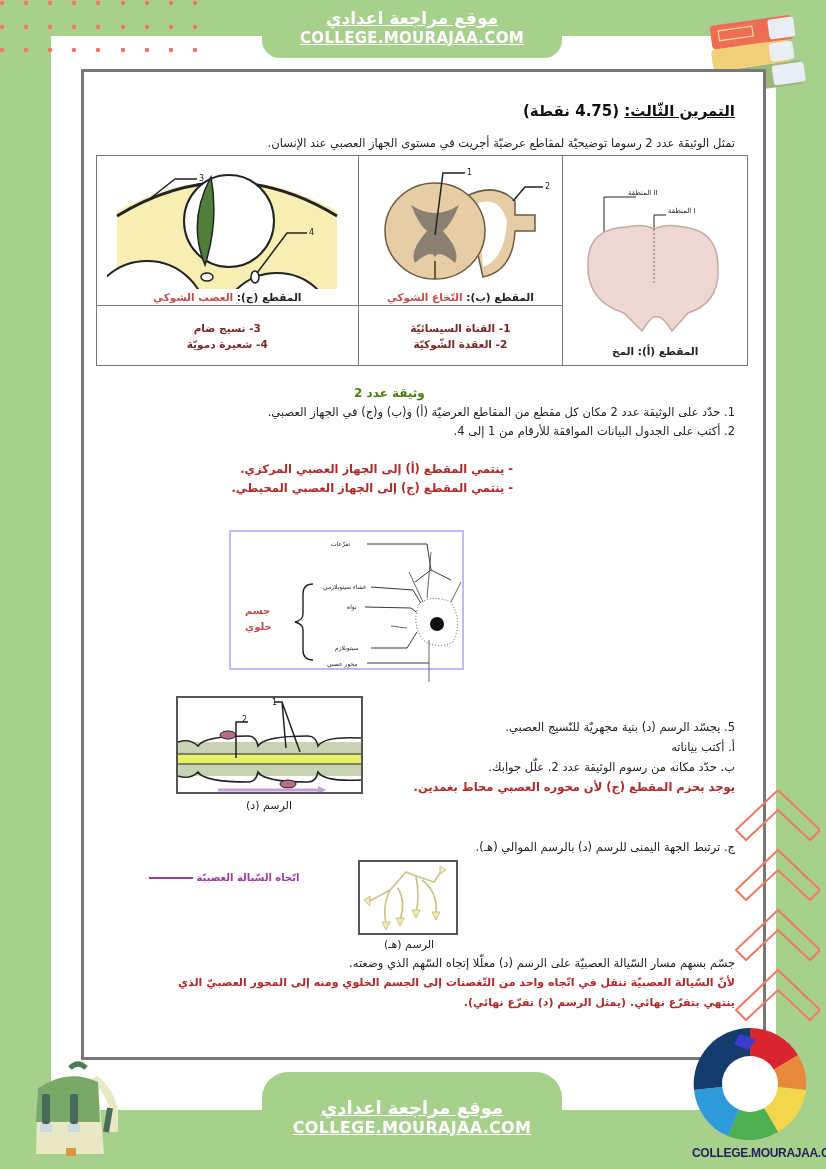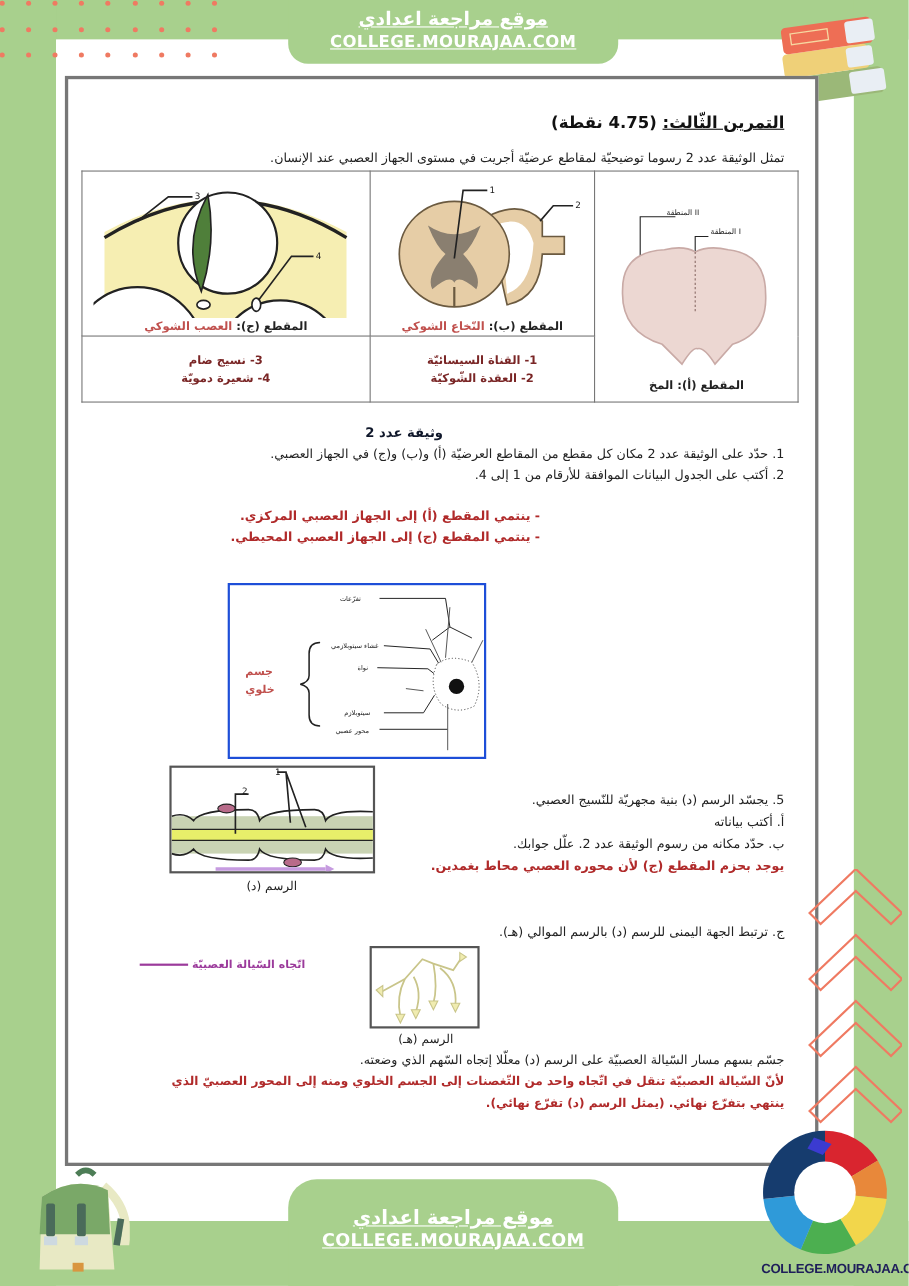--- a/index.html
+++ b/index.html
@@ -17,37 +17,37 @@
 
   .banner { position: absolute; background: #a8d08d; color: #ffffff; text-align: center; font-weight: bold; }
   .banner-top { left: 262px; top: 0; width: 300px; height: 58px; border-radius: 0 0 18px 18px; padding-top: 8px; }
   .banner-bottom { left: 262px; top: 1072px; width: 300px; height: 97px; border-radius: 26px 26px 0 0; padding-top: 26px; }
   .banner .ar { font-size: 17px; direction: rtl; text-decoration: underline; line-height: 20px; }
   .banner .en { font-size: 15px; text-decoration: underline; line-height: 20px; letter-spacing: 0.3px; }
   .banner-bottom .ar { font-size: 18px; }
   .banner-bottom .en { font-size: 16px; }
 
   
-  .page { position: absolute; left: 59px; top: 69px; width: 685px; height: 991px; border: 3px solid #777; border-bottom-width: 3px; background: #fff; }
+  .page { position: absolute; left: 81px; top: 69px; width: 685px; height: 991px; border: 3px solid #777; border-bottom-width: 3px; background: #fff; }
   .rtl { direction: rtl; font-family: "DejaVu Sans", sans-serif; }
   .title { position: absolute; right: 28px; top: 30px; font-size: 15px; font-weight: bold; color: #111; }
   .title u { text-decoration: underline; }
   .intro { position: absolute; right: 28px; top: 64px; font-size: 11.5px; color: #222; }
 
   table.doc2 { position: absolute; left: 12px; top: 83px; width: 652px; border-collapse: collapse; }
   table.doc2 td { border: 1px solid #777; vertical-align: bottom; text-align: center; font-size: 10.5px; }
   .cell-caption { font-weight: bold; color: #222; padding: 2px 4px; }
   .cell-caption .red { color: #c0504d; }
   .labels { direction: rtl; text-align: right; padding: 6px 10px; font-weight: bold; color: #7a2626; line-height: 16px; }
 
-  .doc-caption { position: absolute; left: 270px; top: 314px; font-size: 12px; font-weight: bold; color: #0f172a; direction: rtl; }
+  .doc-caption { position: absolute; left: 270px; top: 314px; font-size: 12px; font-weight: bold; color: #4d7c0f; direction: rtl; }
   .q { position: absolute; right: 28px; font-size: 11.5px; color: #222; direction: rtl; white-space: nowrap; }
   .ans { color: #b02a2a; font-weight: bold; }
 
-  .neuron-box { position: absolute; left: 145px; top: 458px; width: 235px; height: 160px; border: 2px solid #1d4ed8; background: #fff; }
+  .neuron-box { position: absolute; left: 145px; top: 458px; width: 235px; height: 140px; border: 2px solid #c4b5fd; background: #fff; }
   .myelin-box { position: absolute; left: 92px; top: 624px; width: 187px; height: 98px; border: 2px solid #555; background: #fff; }
   .term-box { position: absolute; left: 274px; top: 788px; width: 100px; height: 75px; border: 2px solid #555; background: #fff; }
   .fig-caption { position: absolute; font-size: 11px; color: #222; direction: rtl; }
   .arrow-legend { position: absolute; left: 65px; top: 778px; font-size: 10px; color: #9b3a9b; font-weight: bold; direction: rtl; margin-top: 22px; }
 
   .chevrons { position: absolute; left: 734px; top: 790px; }
   .bottom-logo { position: absolute; left: 690px; top: 1026px; }
   .logo-text { position: absolute; left: 692px; top: 1146px; font-size: 12px; font-weight: bold; color: #1f1f5a; font-family: "Liberation Sans", sans-serif; letter-spacing: -0.3px; }
 </style>
 </head>

